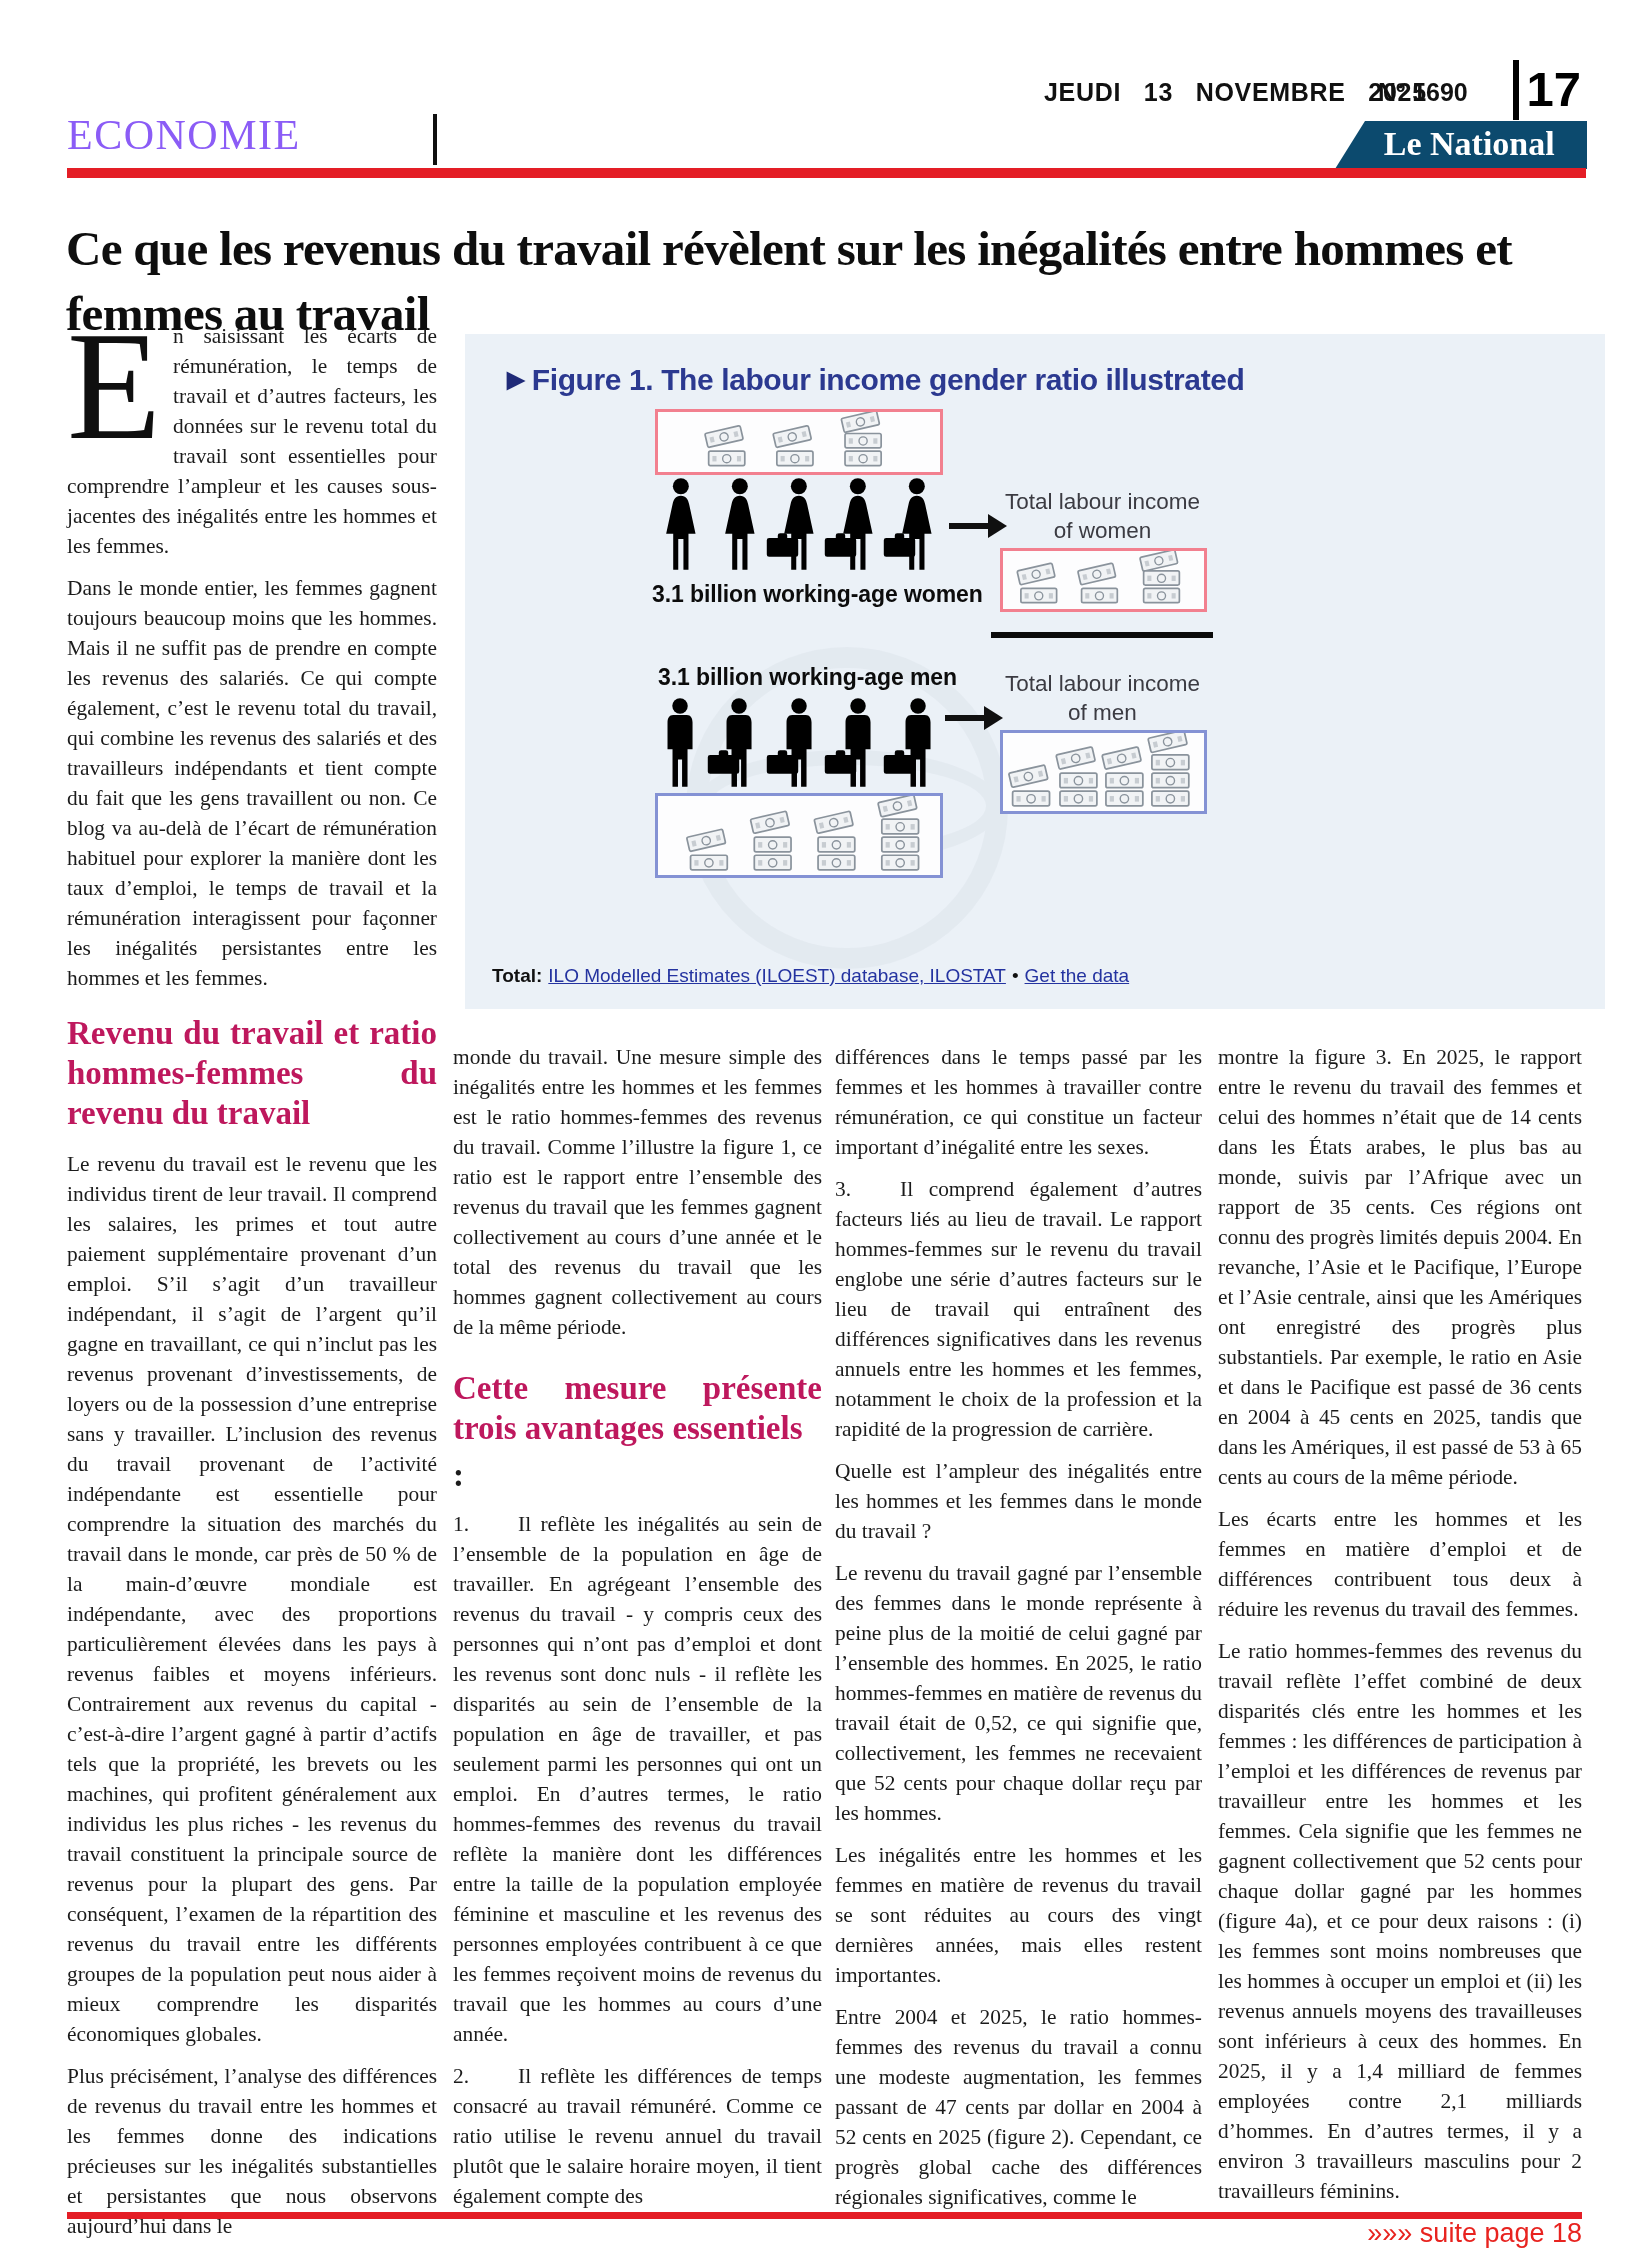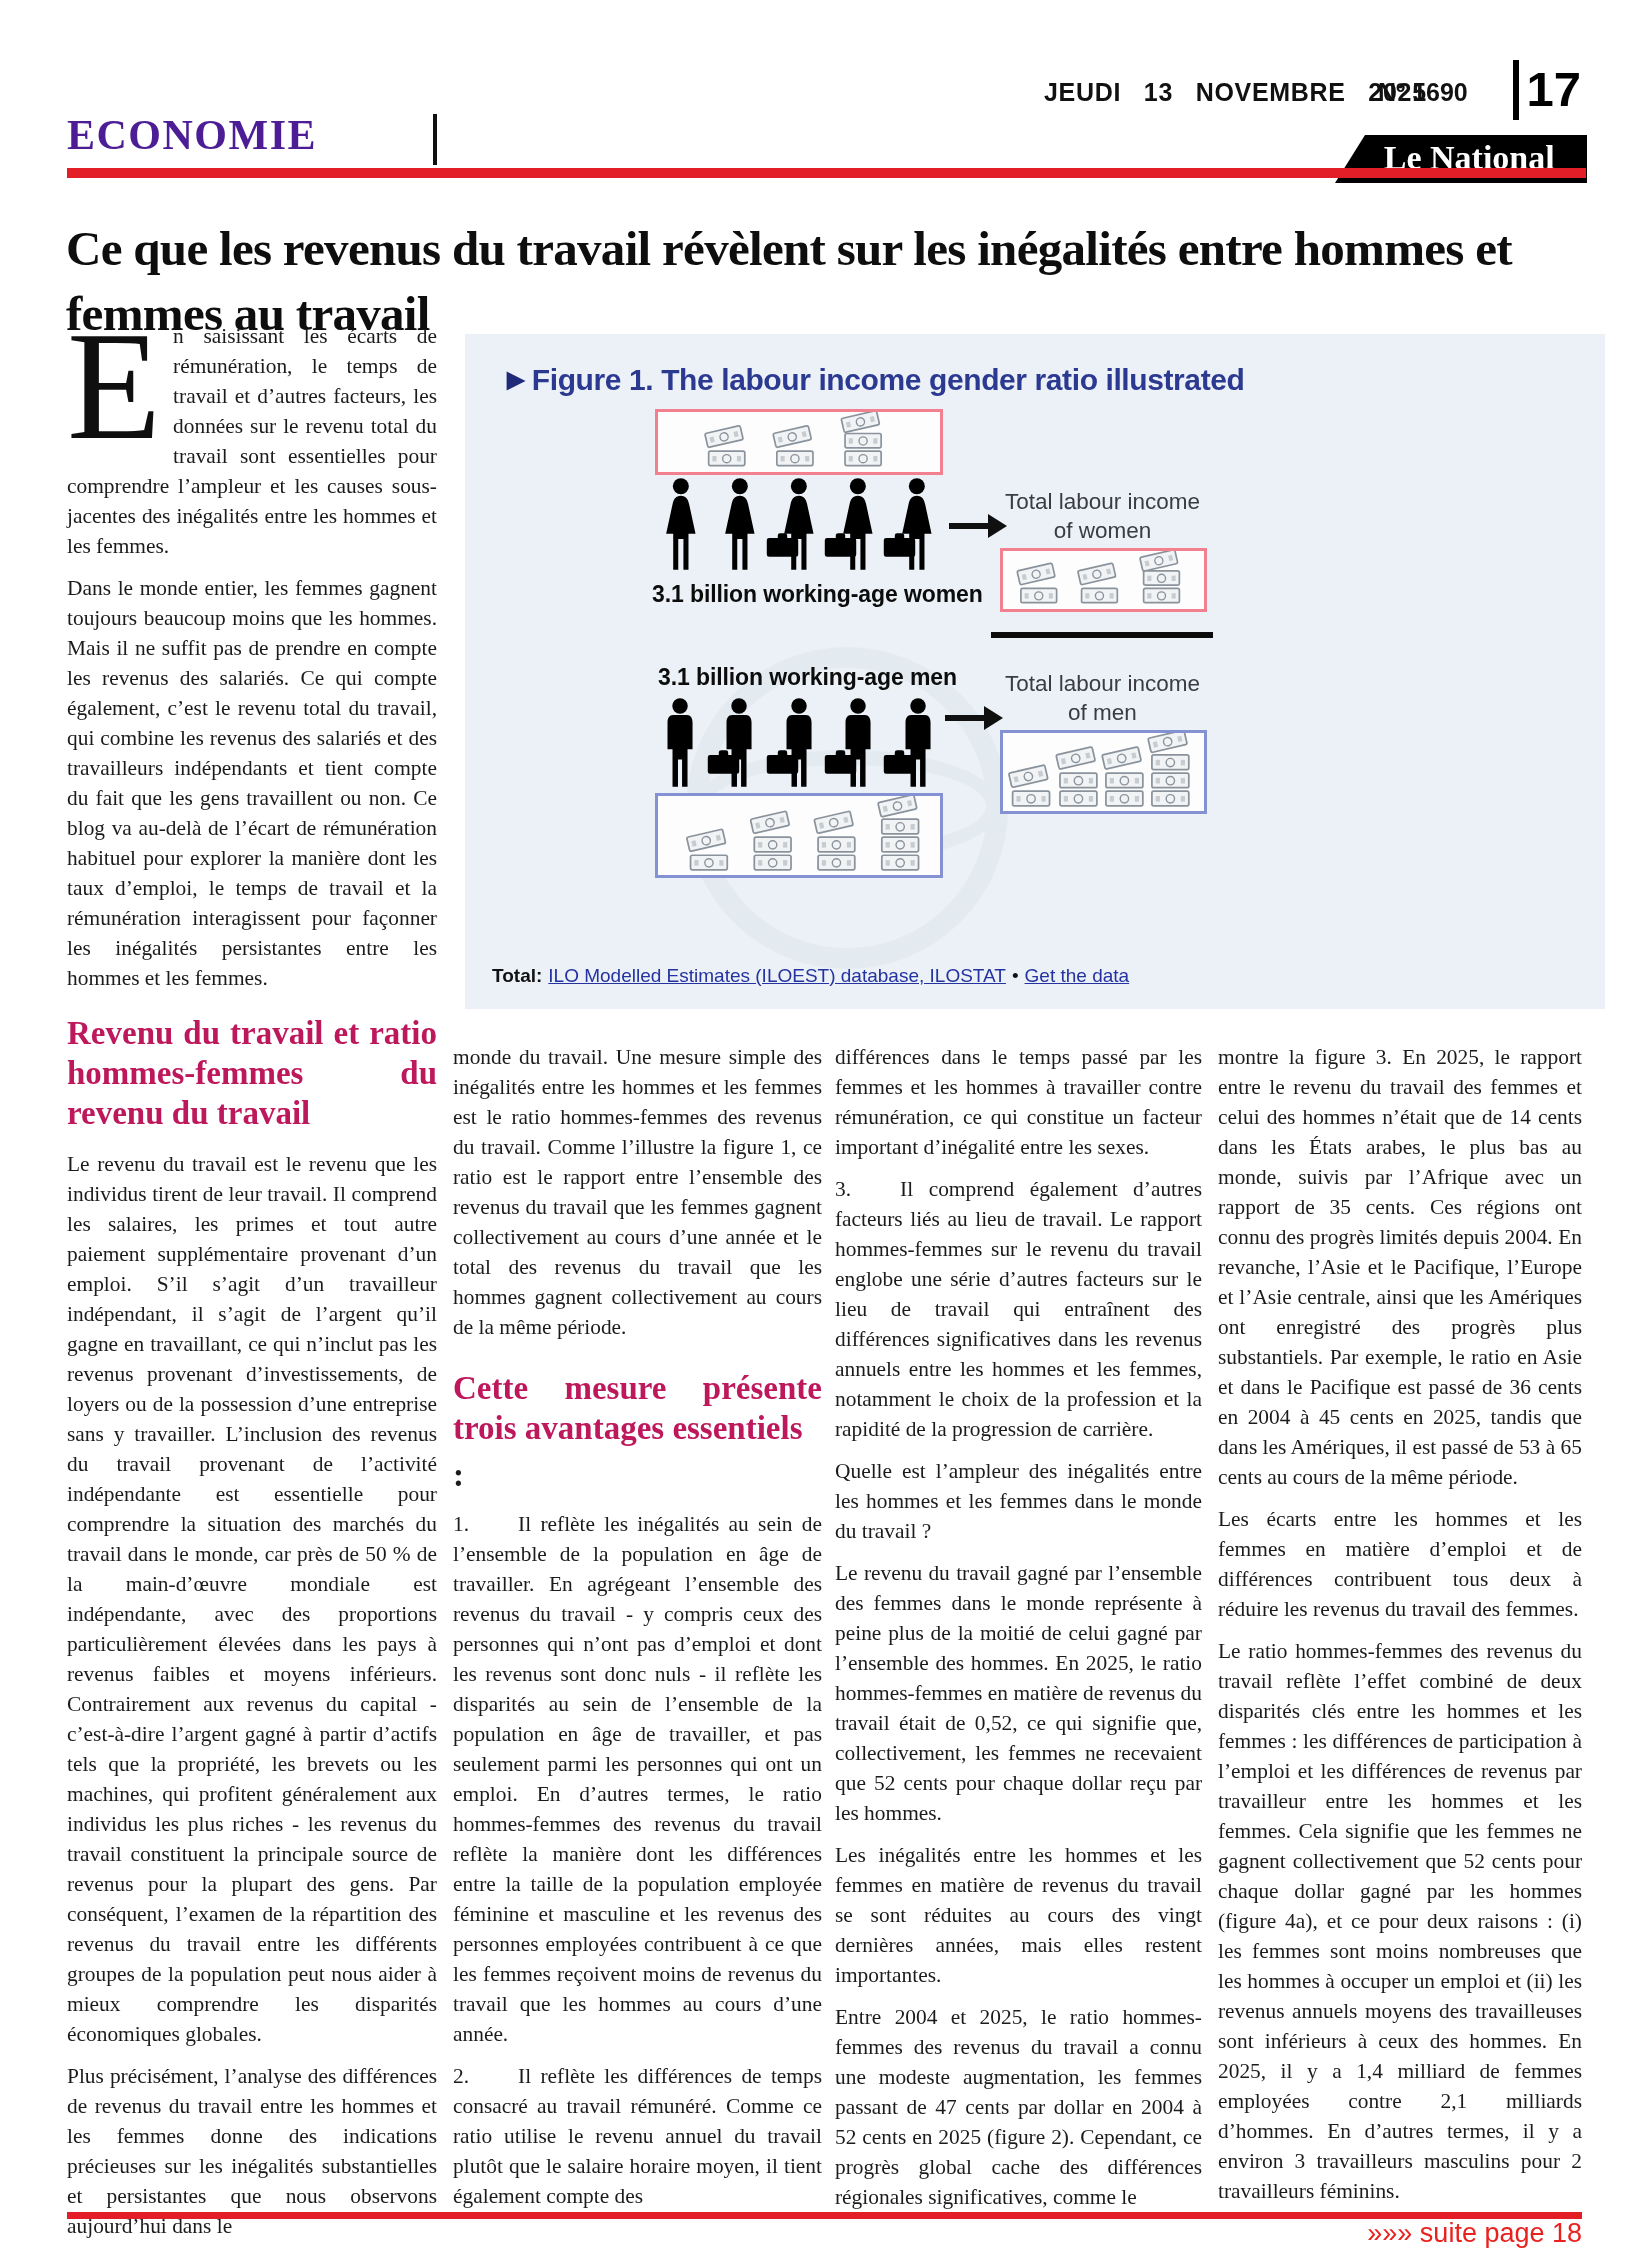--- a/index.html
+++ b/index.html
@@ -1,30 +1,30 @@
 <!DOCTYPE html>
 <html style="font-size:12px"><head>
 <meta charset="utf-8">
 <style>
   html,body { margin:0; padding:0; background:#ffffff; }
   .page { position:relative; width:1650px; height:2250px; background:#ffffff;
           font-family:"Liberation Serif", serif; color:#1b1b1b; overflow:hidden; }
 
   
-  .kicker { position:absolute; left:67px; top:111px; font-size:42px; font-weight:700;
-            letter-spacing:1.5px; color:#4c1d95; }
+  .kicker { position:absolute; left:67px; top:111px; font-size:42px; font-weight:400;
+            letter-spacing:1.5px; color:#8b5cf6; }
   .kicker-divider { position:absolute; left:433px; top:114px; width:3.7px; height:51px; background:#101010; }
   .masthead-date { position:absolute; left:1044px; top:78px; font-family:"Liberation Sans",sans-serif;
             font-weight:700; font-size:25px; letter-spacing:0.7px; word-spacing:15px; color:#111; }
   .issue { position:absolute; left:1378px; top:78px; font-family:"Liberation Sans",sans-serif;
             font-weight:700; font-size:25px; color:#111; }
   .pagenum-wrap { position:absolute; left:1513px; top:60px; display:flex; align-items:flex-start; }
   .pagenum-bar { width:6px; height:60px; background:#000; margin-right:7.5px; }
   .pagenum { font-family:"Liberation Sans",sans-serif; font-weight:700; font-size:49px; line-height:58px; color:#000; }
-  .brand-banner { position:absolute; left:1335px; top:135px; width:252px; height:48px; background:#000000;
+  .brand-banner { position:absolute; left:1335px; top:121px; width:252px; height:48px; background:#0c4a6e;
             clip-path:polygon(30px 0, 100% 0, 100% 100%, 0 100%);
             color:#fff; font-weight:700; font-size:34px; line-height:46px; text-align:center;
             padding-left:16.5px; box-sizing:border-box; }
   .rule-top { position:absolute; left:67px; top:168px; width:1519px; height:9.7px; background:#e41e26; }
   .rule-bottom { position:absolute; left:67px; top:2212px; width:1515px; height:6.7px; background:#e41e26; }
 
   
   .headline { position:absolute; left:66px; top:183px; width:1530px; font-size:49px; line-height:65px;
             font-weight:700; letter-spacing:-0.7px; color:#0e0e0e; }
 

